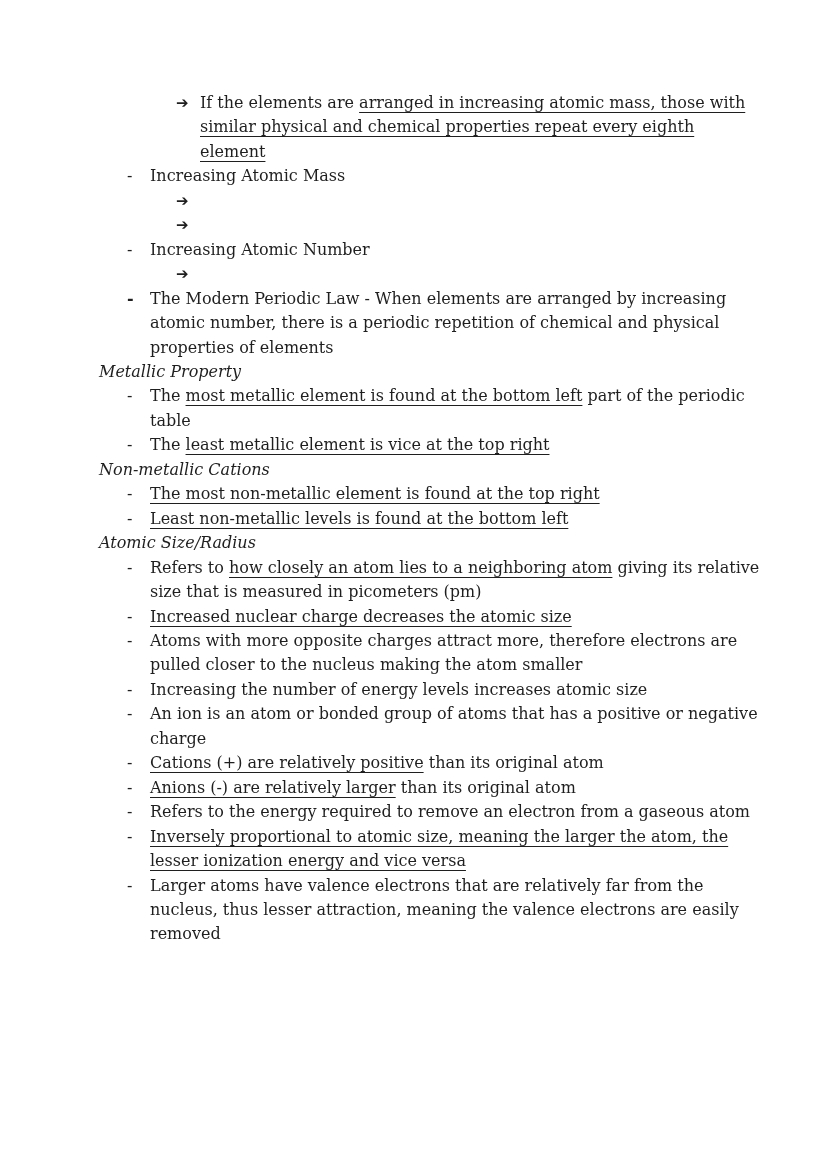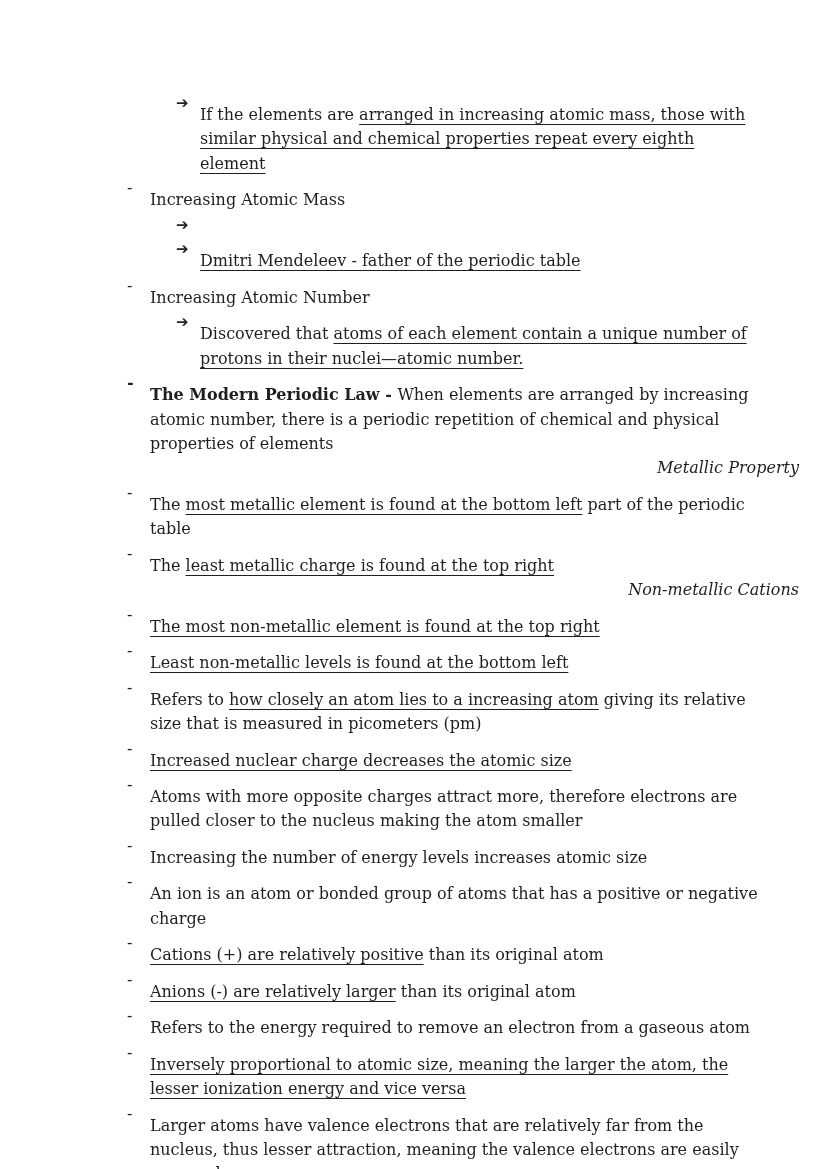--- a/index.html
+++ b/index.html
@@ -22,21 +22,20 @@
     width: 700px;
     font-size: 16px;
     line-height: 24.45px;
   }
   .block {
     margin: 0;
     white-space: pre-wrap;
   }
   .heading {
     font-style: italic;
-    text-align: right;
   }
   .item {
     display: flex;
     align-items: flex-start;
   }
   .item .bullet {
     flex: 0 0 auto;
     white-space: pre;
   }
   .item .bullet.dash {
@@ -44,58 +43,57 @@
     width: 23px;
   }
   .item .bullet.arrow {
     margin-left: 77px;
     width: 24px;
     font-family: "DejaVu Sans", sans-serif;
     font-size: 15px;
   }
   .item .itext {
     flex: 1 1 auto;
-    margin-top: 12px;
   }
   .seg-u {
     text-decoration: underline;
     text-decoration-thickness: 1px;
     text-underline-offset: 3.5px;
   }
   .seg-b {
-    font-weight: bold;
+    font-weight: normal;
   }
   .bullet.bold {
     font-weight: bold;
   }
 </style>
 </head>
 <body>
 
 <div id="notes-content" style="color: rgb(31, 31, 31);">
     <div class="block item"><span class="bullet arrow">➔</span><div class="itext"><span class="">If the elements are </span><span class="seg-u ">arranged in increasing atomic mass, those with
 similar physical and chemical properties repeat every eighth
 element</span></div></div>
     <div class="block item"><span class="bullet dash">-</span><div class="itext"><span class="">Increasing Atomic Mass</span></div></div>
     <div class="block item"><span class="bullet arrow">➔</span></div>
-    <div class="block item"><span class="bullet arrow">➔</span><div class="itext"><span class="seg-u ">Dmitri Mendeleev - father of the periodic table</span></div></div>
+    <div class="block item"><span class="bullet arrow">➔</span></div>
     <div class="block item"><span class="bullet dash">-</span><div class="itext"><span class="">Increasing Atomic Number</span></div></div>
-    <div class="block item"><span class="bullet arrow">➔</span><div class="itext"><span class="">Discovered that </span><span class="seg-u ">atoms of each element contain a unique number of
-protons in their nuclei—atomic number.</span></div></div>
+    <div class="block item"><span class="bullet arrow">➔</span></div>
     <div class="block item"><span class="bullet dash bold">-</span><div class="itext"><span class="seg-b">The Modern Periodic Law - </span><span class="">When elements are arranged by increasing
 atomic number, there is a periodic repetition of chemical and physical
 properties of elements</span></div></div>
     <div class="block heading"><span class="">Metallic Property</span></div>
     <div class="block item"><span class="bullet dash">-</span><div class="itext"><span class="">The </span><span class="seg-u ">most metallic element is found at the bottom left</span><span class=""> part of the periodic
 table</span></div></div>
-    <div class="block item"><span class="bullet dash">-</span><div class="itext"><span class="">The </span><span class="seg-u ">least metallic charge is found at the top right</span></div></div>
+    <div class="block item"><span class="bullet dash">-</span><div class="itext"><span class="">The </span><span class="seg-u ">least metallic element is vice at the top right</span></div></div>
     <div class="block heading"><span class="">Non-metallic Cations</span></div>
     <div class="block item"><span class="bullet dash">-</span><div class="itext"><span class="seg-u ">The most non-metallic element is found at the top right</span></div></div>
     <div class="block item"><span class="bullet dash">-</span><div class="itext"><span class="seg-u ">Least non-metallic levels is found at the bottom left</span></div></div>
-    <div class="block item"><span class="bullet dash">-</span><div class="itext"><span class="">Refers to </span><span class="seg-u ">how closely an atom lies to a increasing atom</span><span class=""> giving its relative
+    <div class="block heading"><span class="">Atomic Size/Radius</span></div>
+    <div class="block item"><span class="bullet dash">-</span><div class="itext"><span class="">Refers to </span><span class="seg-u ">how closely an atom lies to a neighboring atom</span><span class=""> giving its relative
 size that is measured in picometers (pm)</span></div></div>
     <div class="block item"><span class="bullet dash">-</span><div class="itext"><span class="seg-u ">Increased nuclear charge decreases the atomic size</span></div></div>
     <div class="block item"><span class="bullet dash">-</span><div class="itext"><span class="">Atoms with more opposite charges attract more, therefore electrons are
 pulled closer to the nucleus making the atom smaller</span></div></div>
     <div class="block item"><span class="bullet dash">-</span><div class="itext"><span class="">Increasing the number of energy levels increases atomic size</span></div></div>
     <div class="block item"><span class="bullet dash">-</span><div class="itext"><span class="">An ion is an atom or bonded group of atoms that has a positive or negative
 charge</span></div></div>
     <div class="block item"><span class="bullet dash">-</span><div class="itext"><span class="seg-u ">Cations (+) are relatively positive</span><span class=""> than its original atom</span></div></div>
     <div class="block item"><span class="bullet dash">-</span><div class="itext"><span class="seg-u ">Anions (-) are relatively larger</span><span class=""> than its original atom</span></div></div>
     <div class="block item"><span class="bullet dash">-</span><div class="itext"><span class="">Refers to the energy required to remove an electron from a gaseous atom</span></div></div>

